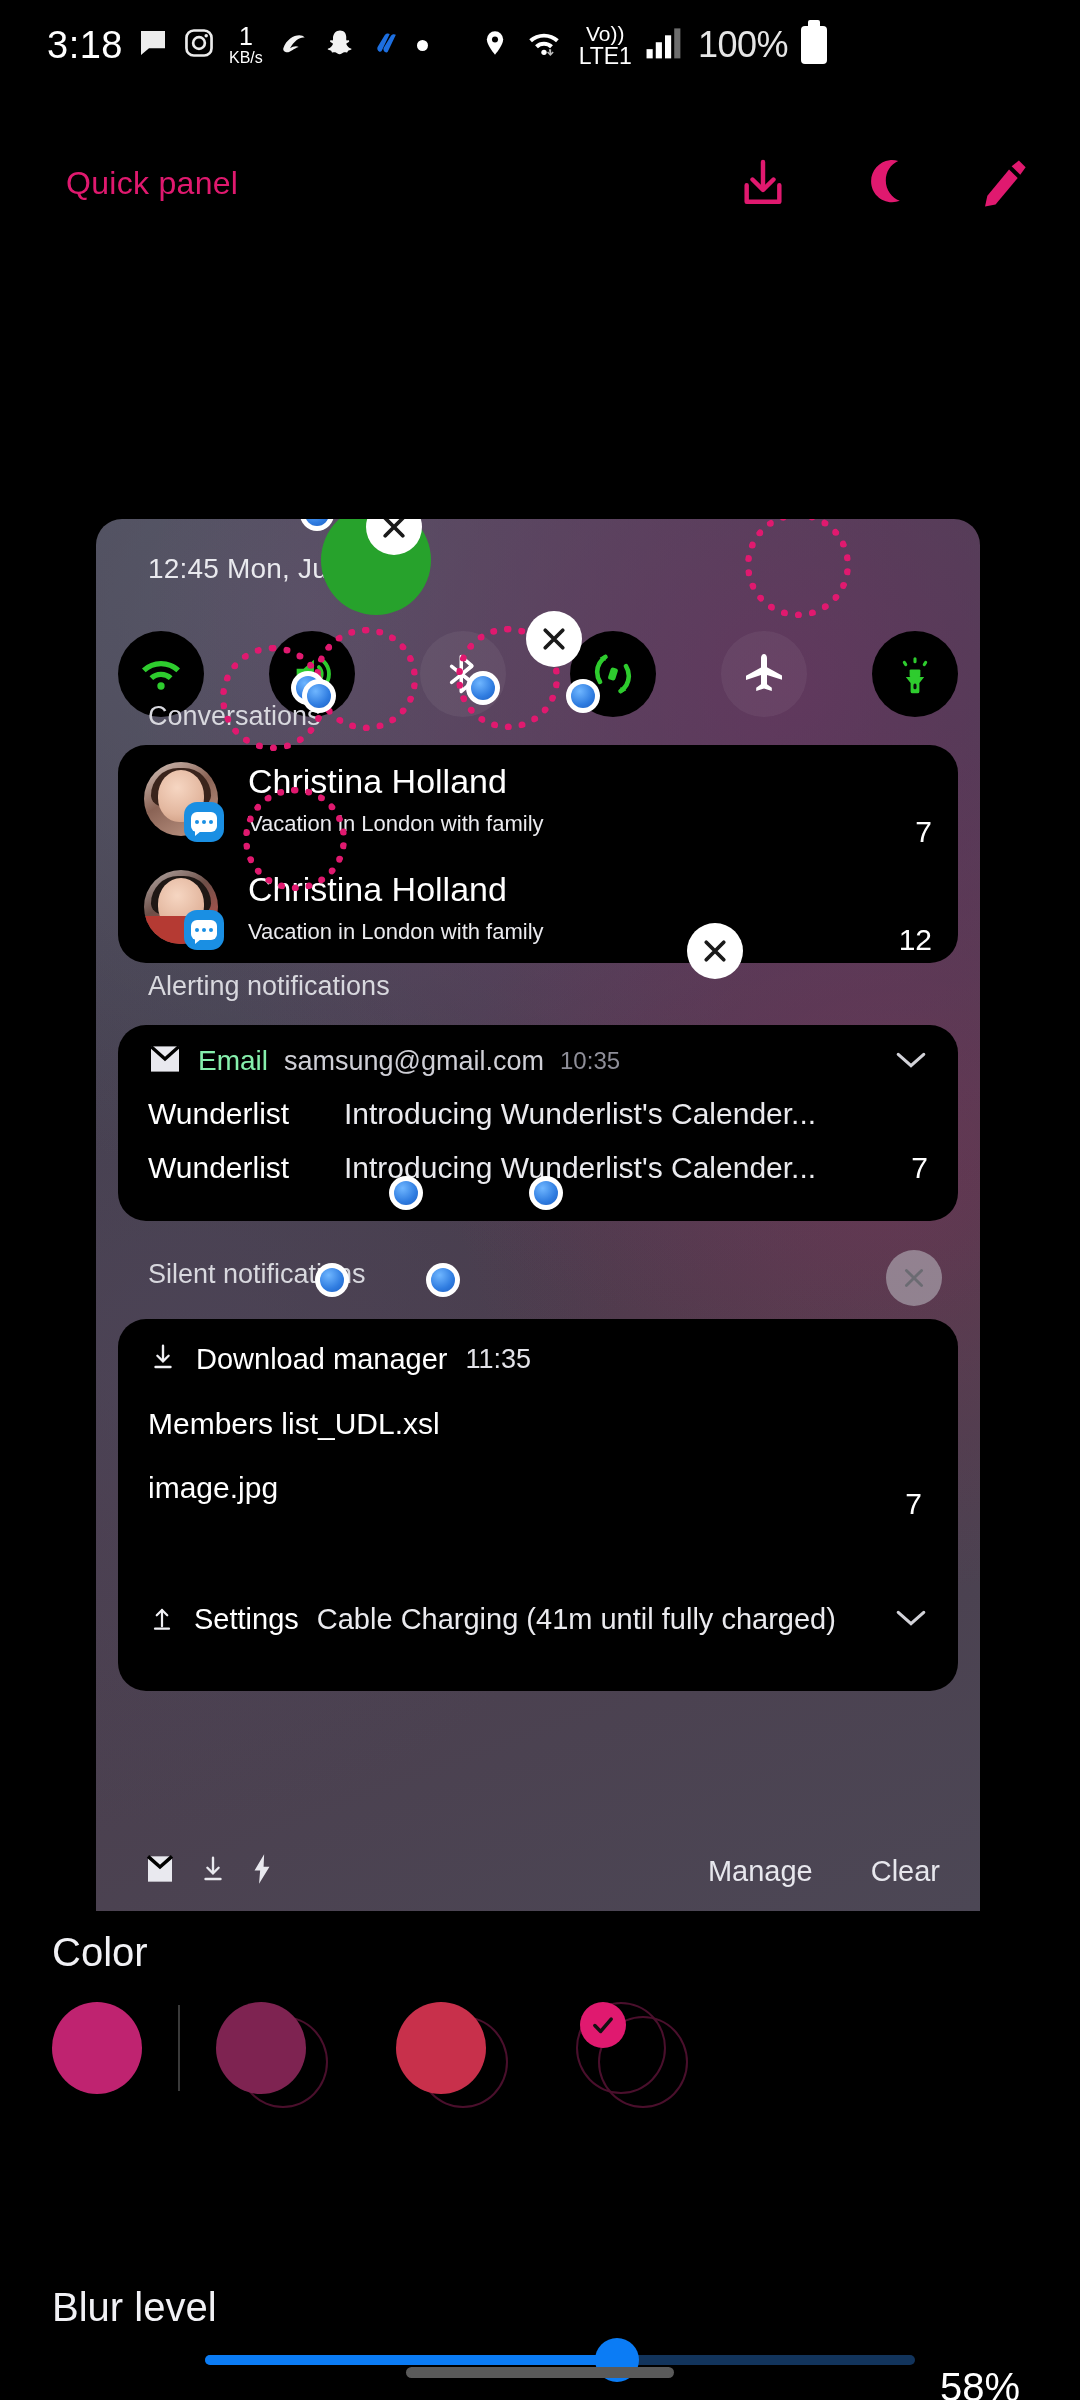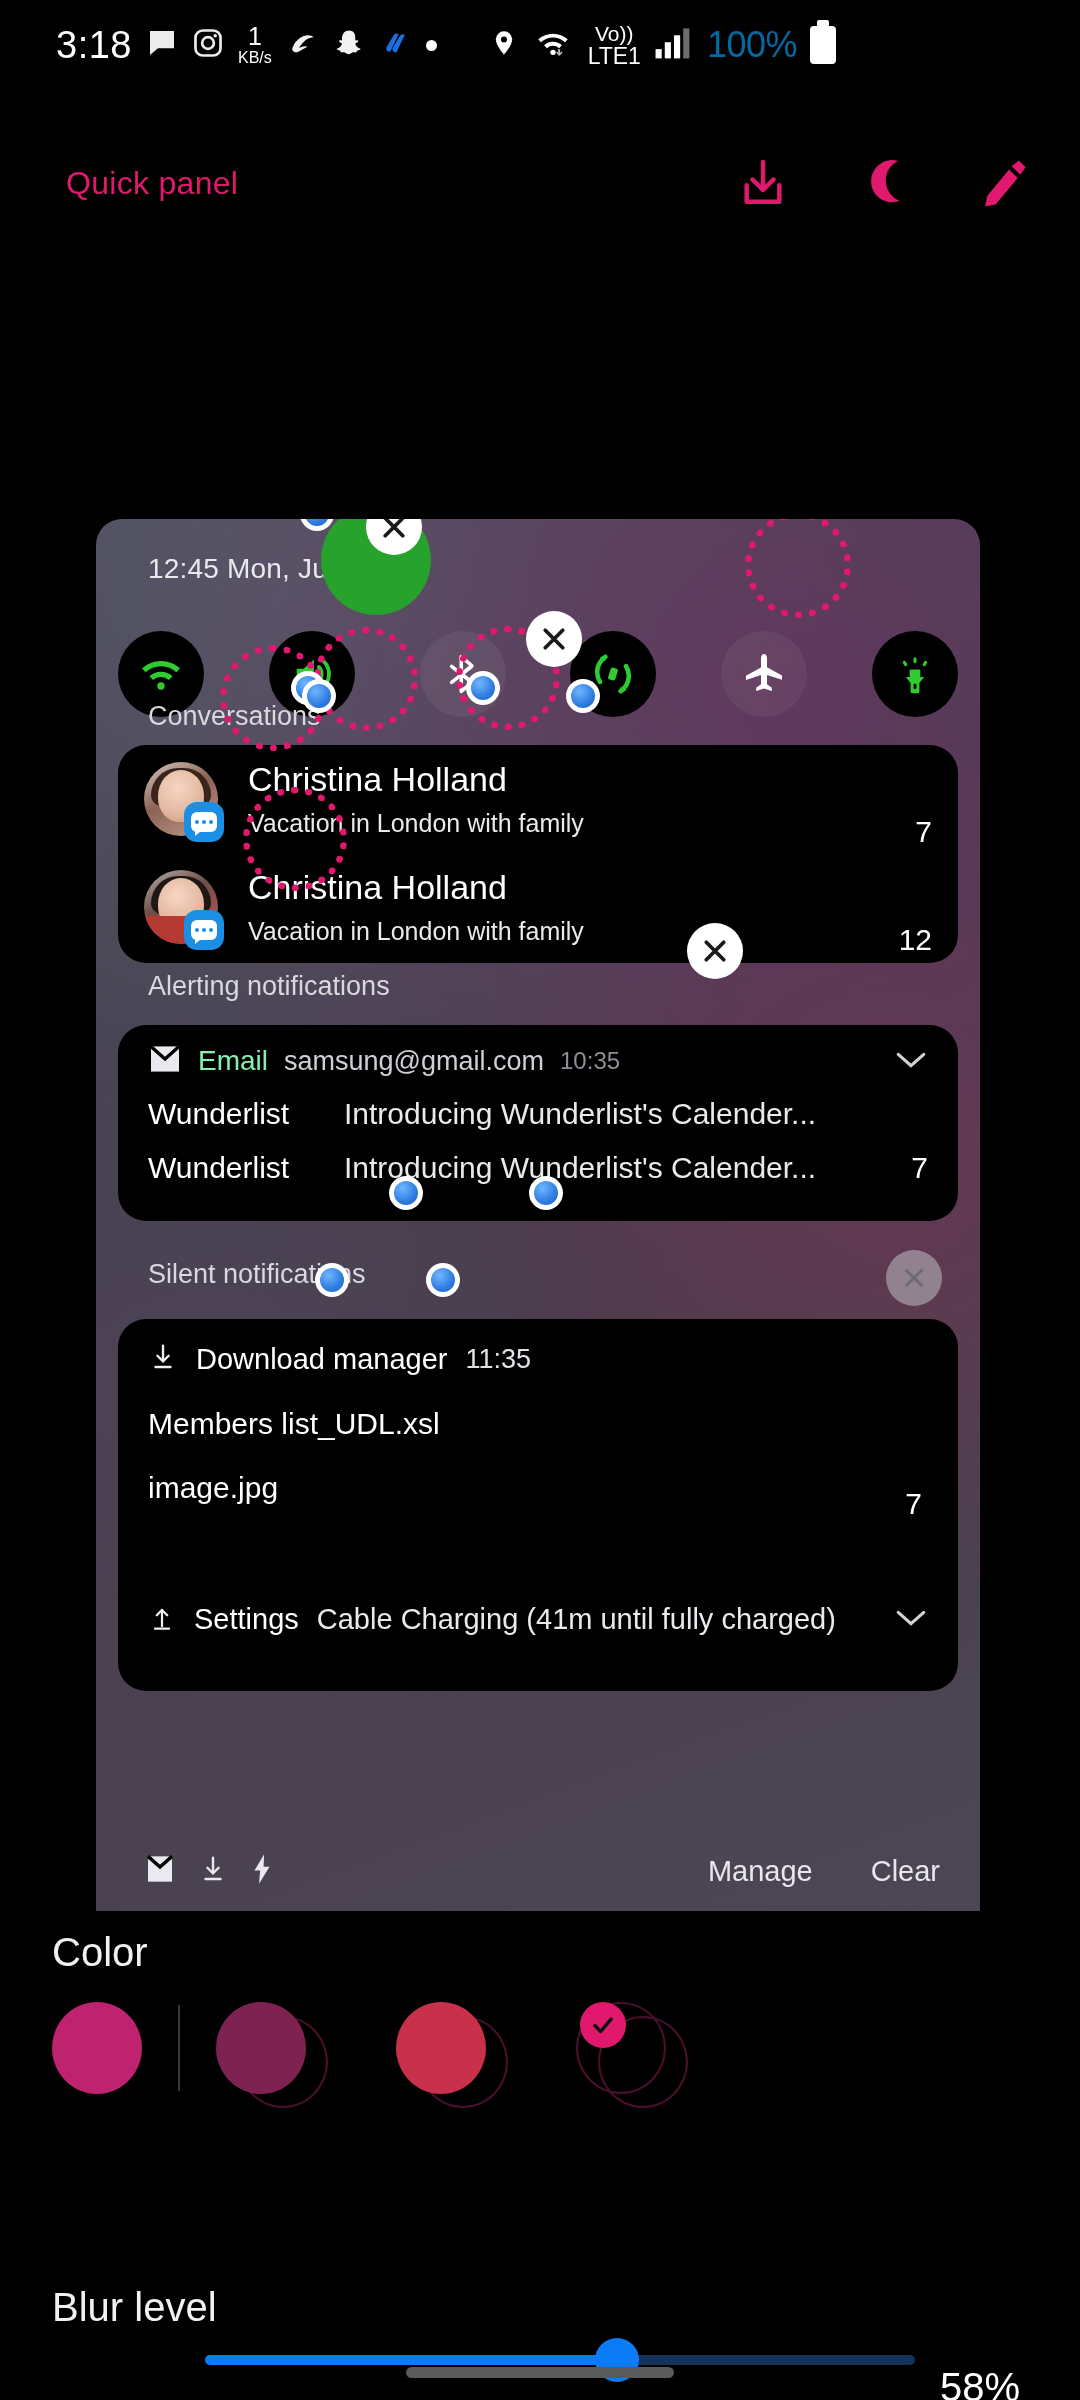--- a/index.html
+++ b/index.html
@@ -6,28 +6,28 @@
   html, body {
     width: 1080px; height: 2400px;
     background: #000;
     font-family: "Liberation Sans", sans-serif;
     overflow: hidden;
   }
   body { position: relative; }
 
   
   .statusbar {
-    position: absolute; top: 0; left: 12px; width: 860px; height: 90px;
+    position: absolute; top: 0; left: 3px; width: 860px; height: 90px;
     display: flex; align-items: center; justify-content: space-between;
     padding: 0 36px 0 44px;
   }
   .sb-left { display: flex; align-items: center; gap: 14px; }
   .sb-time { color: #fff; font-size: 38px; letter-spacing: 0.5px; font-weight: 400; }
   .sb-right { display: flex; align-items: center; gap: 13px; }
-  .sb-batt { color: #0369a1; font-size: 36px; font-weight: 400; letter-spacing: -0.5px; }
+  .sb-batt { color: #e5e5e5; font-size: 36px; font-weight: 400; letter-spacing: -0.5px; }
   .ic { display: inline-block; }
 
   .kbs { display: flex; flex-direction: column; align-items: center; line-height: 1; color: #fff; }
   .kbs .n { font-size: 25px; }
   .kbs .u { font-size: 16px; margin-top: 1px; }
 
   .dot-sm { width: 11px; height: 11px; border-radius: 50%; background: #fff; display:inline-block; }
 
   .volte { display: flex; flex-direction: column; align-items: center; line-height: 1.0; color:#fff; }
   .volte .a { font-size: 21px; }
@@ -124,21 +124,21 @@
   .badge-bubble {
     width: 26px; height: 20px; border-radius: 6px; background: #fff;
     display:flex; align-items:center; justify-content:center; position:relative;
   }
   .badge-bubble:after {
     content:""; position:absolute; left:4px; bottom:-4px;
     border-left:6px solid #fff; border-bottom:5px solid transparent; border-top: 0;
   }
   .convo-text { margin-left: 30px; flex: 1 1 auto; min-width:0; }
   .convo-name { color: #fff; font-size: 34px; line-height: 1.15; }
-  .convo-msg { color: #eaeaee; font-size: 25px; margin-top: 10px; line-height: 1.15; }
+  .convo-msg { color: #eaeaee; font-size: 22px; margin-top: 10px; line-height: 1.15; }
   .convo-count { color: #fff; font-size: 30px; margin-left: 14px; align-self: flex-end; padding-bottom: 4px; }
 
   
   .mail-head { display:flex; align-items:center; padding: 20px 30px 0 30px; gap: 16px; }
   .mail-app { color:#86efac; font-size: 28px; }
   .mail-acct { color:#cfcfd6; font-size: 27px; }
   .mail-time { color:#8e8e98; font-size: 24px; }
   .chev { margin-left:auto; color:#cfcfd6; font-size:30px; line-height:1; }
   .mail-row { display:flex; align-items:flex-end; padding: 0 30px; margin-top: 20px; }
   .mail-sender { color:#fff; font-size:30px; width: 196px; flex: 0 0 auto;}

